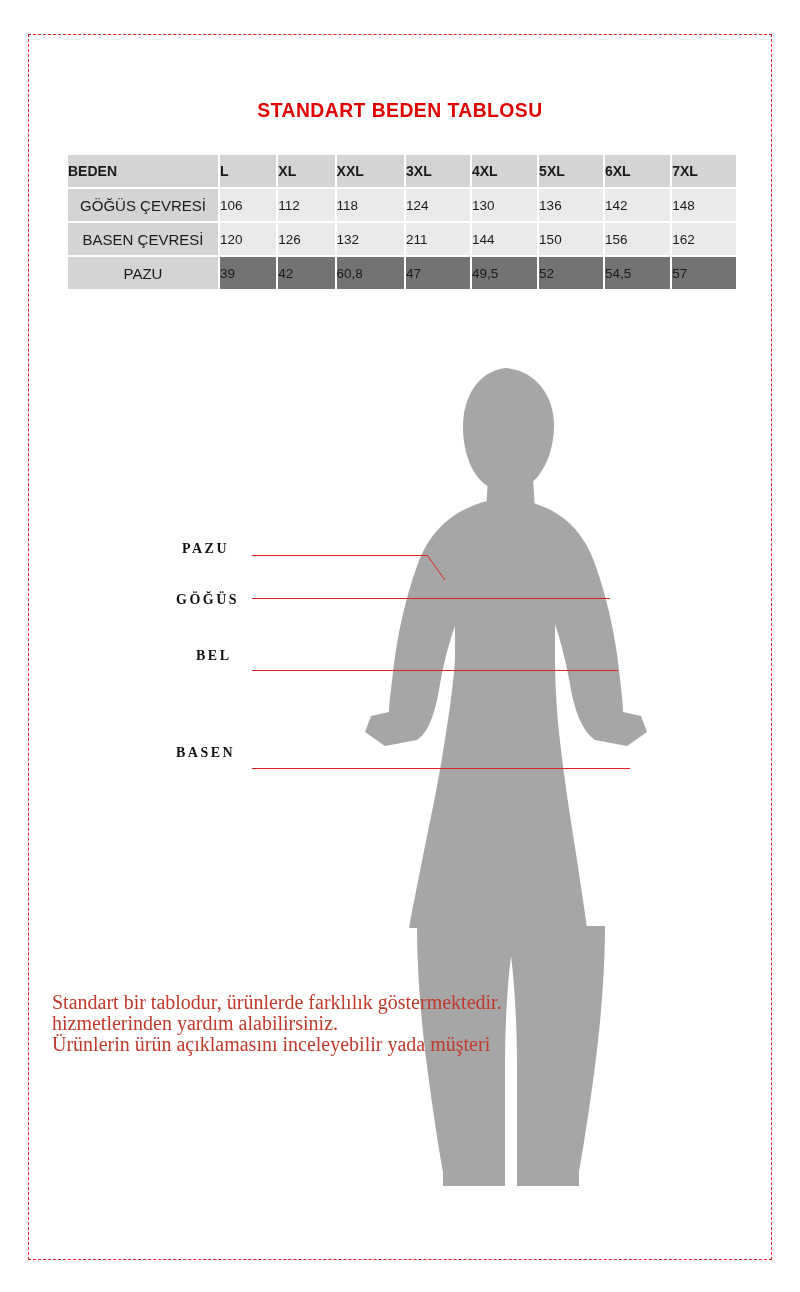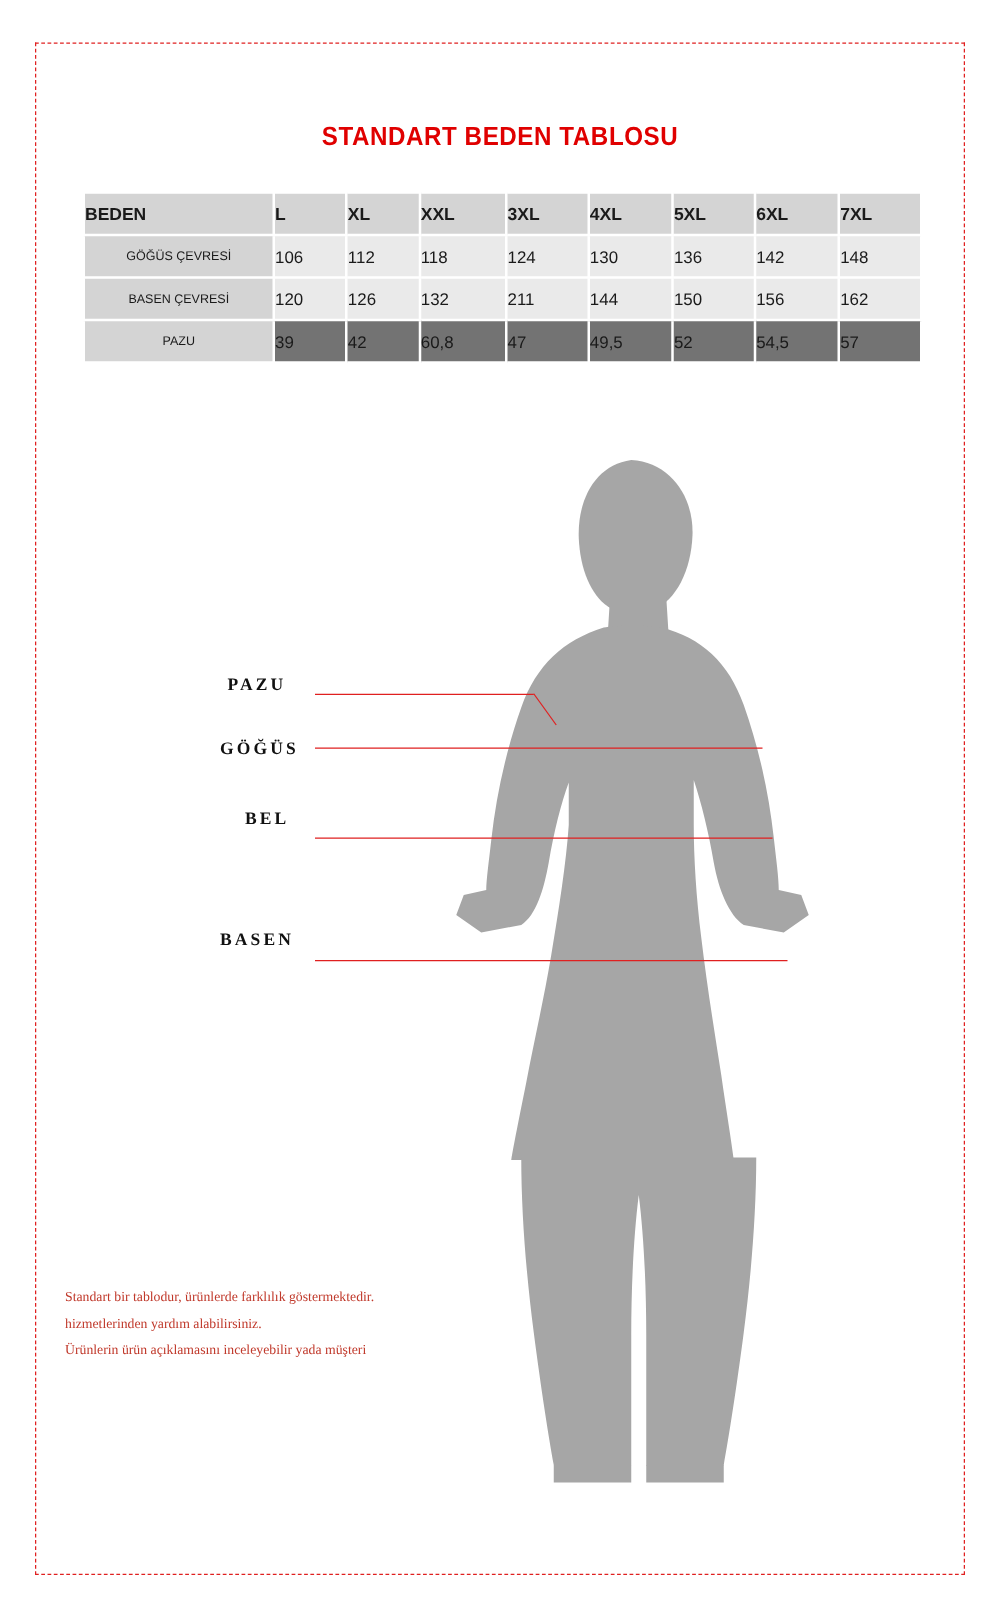--- a/index.html
+++ b/index.html
@@ -71,21 +71,21 @@
     background: #d4d4d4;
     font-weight: bold;
     font-size: 14px;
   }
   #size-table thead th.rowhead {
     width: 152px;
   }
   #size-table tbody td.rowhead {
     background: #d4d4d4;
     font-weight: normal;
-    font-size: 10px;
+    font-size: 15px;
     text-align: center;
   }
   #size-table tbody tr.odd td.val {
     background: #eaeaea;
   }
   #size-table tbody tr.even td.val {
     background: #f4f4f4;
   }
   #size-table tbody tr.last td.val {
     background: #737373;
@@ -119,25 +119,25 @@
     border-top: 1px solid #e02020;
   }
   .callout-diag {
     position: absolute;
   }
 
   
   #note {
     position: absolute;
     left: 52px;
-    top: 1028px;
+    top: 992px;
     width: 430px;
     color: #c0392b;
     font-family: "Liberation Serif", serif;
-    font-size: 11px;
+    font-size: 20px;
     line-height: 21px;
   }
   #note div { white-space: nowrap; }
 </style>
 </head>
 <body>
 
 <div id="page">
 
   <div id="frame"></div>

